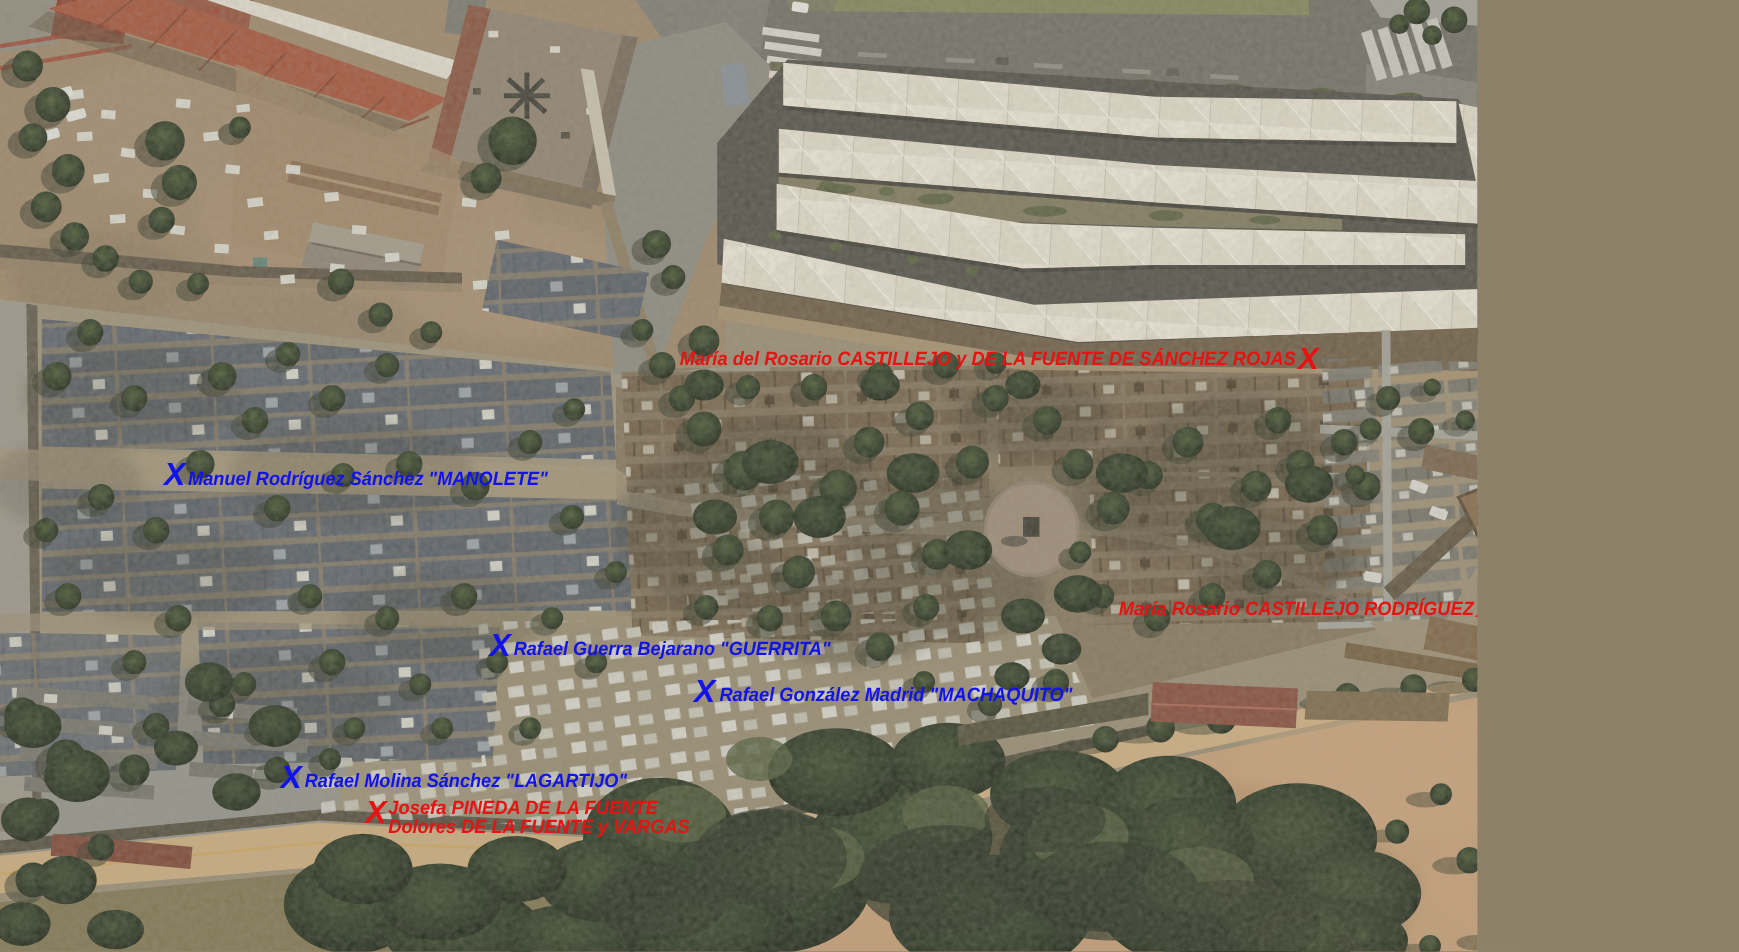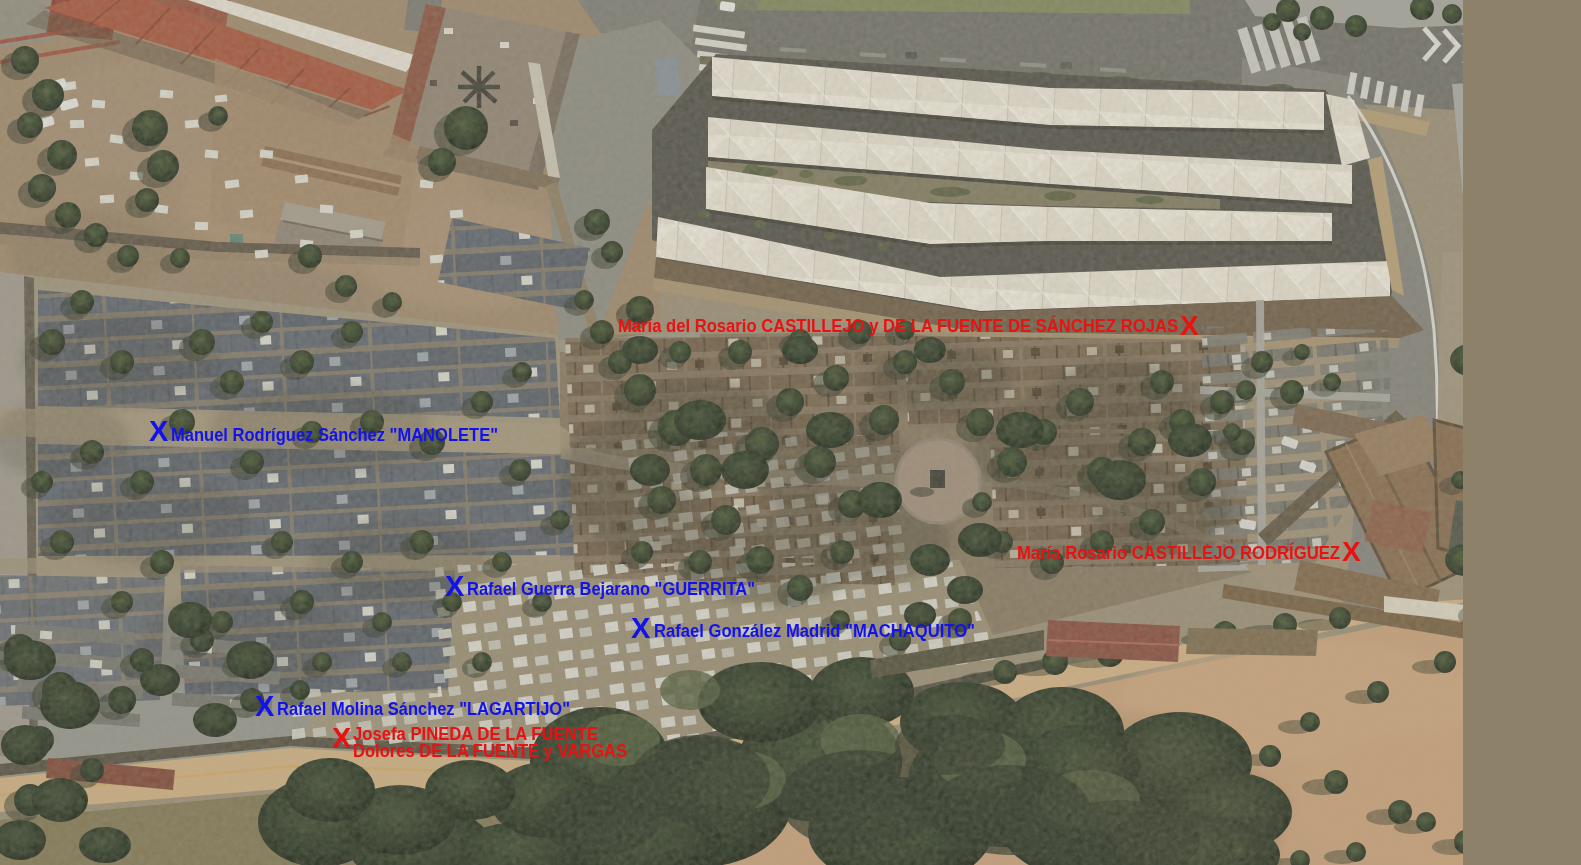--- a/index.html
+++ b/index.html
@@ -1,16 +1,16 @@
 <!DOCTYPE html>
 <html><head>
 <meta charset="utf-8">
 <style>
   html,body{margin:0;padding:0;background:#8d8269;}
-  #wrap{position:relative;width:1463px;height:865px;overflow:hidden;font-family:"Liberation Sans",sans-serif;}
+  #wrap{position:relative;width:1343px;height:865px;overflow:hidden;font-family:"Liberation Sans",sans-serif;font-style:italic;}
   svg{display:block;}
 </style>
 </head>
 <body>
 <div id="wrap">
 <svg width="1581" height="865" viewBox="0 0 1581 865" xmlns="http://www.w3.org/2000/svg">
 <defs>
   <radialGradient id="tree" cx="45%" cy="38%" r="62%">
     <stop offset="0%" stop-color="#46542f"></stop>
     <stop offset="45%" stop-color="#313f26"></stop>

